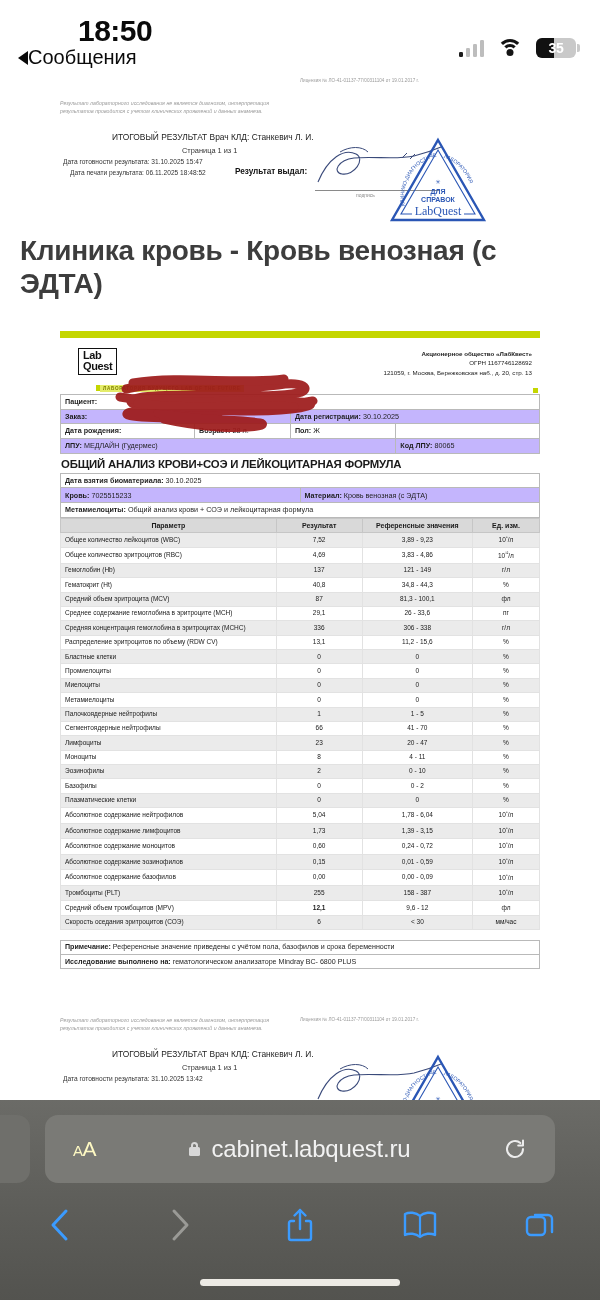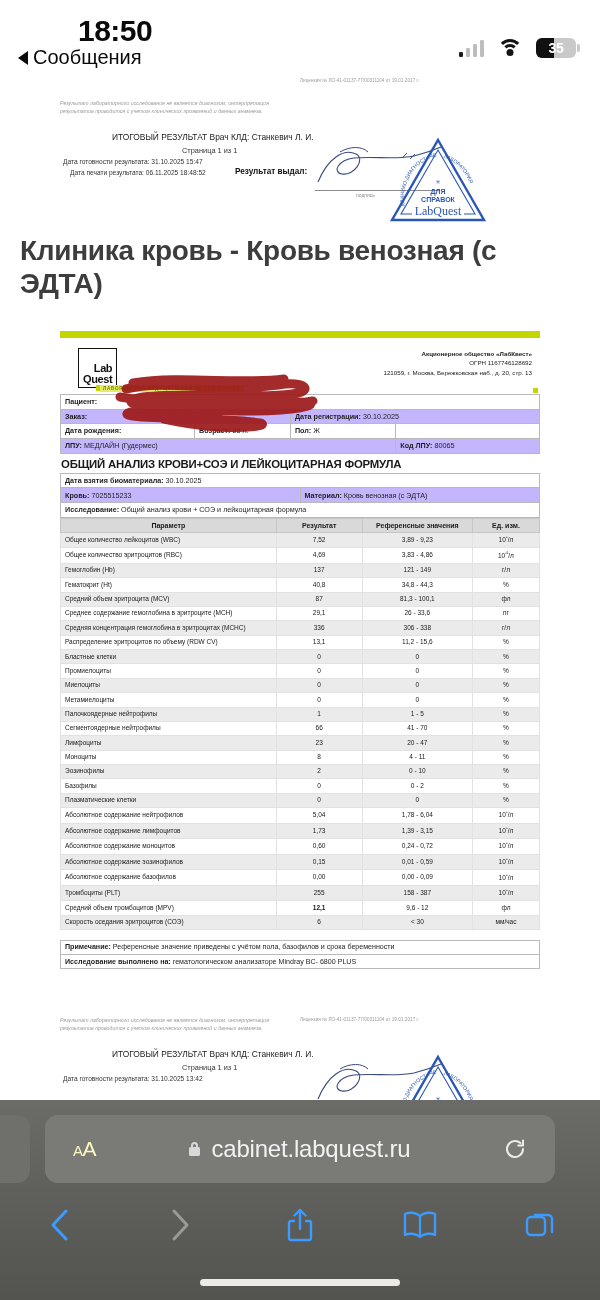--- a/index.html
+++ b/index.html
@@ -12,21 +12,21 @@
   #screen { position: relative; width: 600px; height: 1300px; background: #fff; }
 
   
   .statusbar { position: absolute; top: 0; left: 0; width: 600px; height: 78px; background: #fff; }
   .sb-time {
     position: absolute; left: 78px; top: 14px;
     font-size: 30px; font-weight: 700; color: #0a0a0a; letter-spacing: -0.5px;
   }
   .sb-back {
     position: absolute; left: 18px; top: 46px;
-    font-size: 20px; color: #0a0a0a; display: flex; align-items: center; gap: 5px;
+    font-size: 20px; color: #0a0a0a; display: flex; align-items: center; 
   }
   .sb-back .tri {
     width: 0; height: 0;
     border-top: 7px solid transparent; border-bottom: 7px solid transparent;
     border-right: 10px solid #0a0a0a;
   }
   .sb-right { position: absolute; right: 20px; top: 38px; display: flex; align-items: center; gap: 13px; }
   .bars { display: flex; align-items: flex-end; gap: 2.5px; height: 17px; }
   .bars i { display: block; width: 4.5px; background: #bdbdbd; border-radius: 1.2px; }
   .bars i:nth-child(1) { height: 5px; background: #1c1c1c; }
@@ -83,22 +83,22 @@
     font-size: 28px; font-weight: 600; line-height: 1.2; color: #3d3d3d;
     letter-spacing: -0.3px;
   }
 
   
   .sheet { position: relative; margin: 30px 60px 0 60px; width: 480px; background: #fff; }
   .green-bar { height: 7px; background: #c4d600; margin-bottom: 6px; }
   .sheet-head { position: relative; height: 50px; }
   .logo {
     position: absolute; left: 18px; top: 4px;
-    border: 1.2px solid #111; padding: 14px 4px 2px 4px;
-    font-size: 11px; font-weight: 700; line-height: 1.02; color: #111; letter-spacing: -0.4px; text-align: right;
+    border: 1.2px solid #111; padding: 1px 4px 2px 4px;
+    font-size: 11px; font-weight: 700; line-height: 1.02; color: #111; letter-spacing: -0.4px;
   }
   .tagline {
     position: absolute; left: 40px; top: 41px;
     font-size: 4.6px; font-weight: 700; letter-spacing: 0.7px; color: #7e7e00;
     background: #e4ec6a; padding: 1px 3px;
   }
   .tagline .en { background: #d8e04e; }
   .tag-dot { position: absolute; left: 36px; top: 41px; width: 5px; height: 6px; background: #c4d600; }
   .dot-right { position: absolute; right: 2px; top: 44px; width: 5px; height: 5px; background: #c4d600; }
   .company { position: absolute; right: 8px; top: 5px; text-align: right; font-size: 6.2px; color: #222; line-height: 1.55; }
@@ -318,21 +318,21 @@
           <td colspan="2"><b>Дата взятия биоматериала:</b>
             <span>30.10.2025</span></td>
         </tr>
         <tr class="row-alt">
           <td style="width:50%"><b>Кровь:</b>
             <span>7025515233</span></td>
           <td><b>Материал:</b>
             <span>Кровь венозная (с ЭДТА)</span></td>
         </tr>
         <tr>
-          <td colspan="2"><b>Исследование:</b>
+          <td colspan="2"><b>Метамиелоциты:</b>
             <span>Общий анализ крови + СОЭ и лейкоцитарная формула</span></td>
         </tr>
       </tbody>
         </table>
 
       <table class="results">
         <thead>
           <tr>
             <th class="col-p">Параметр</th>
             <th class="col-r">Результат</th>

